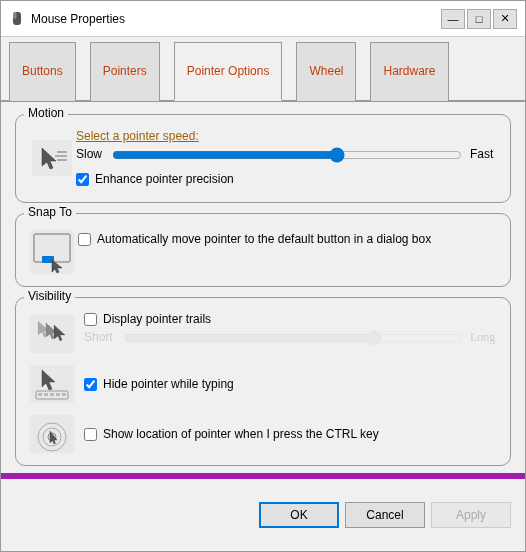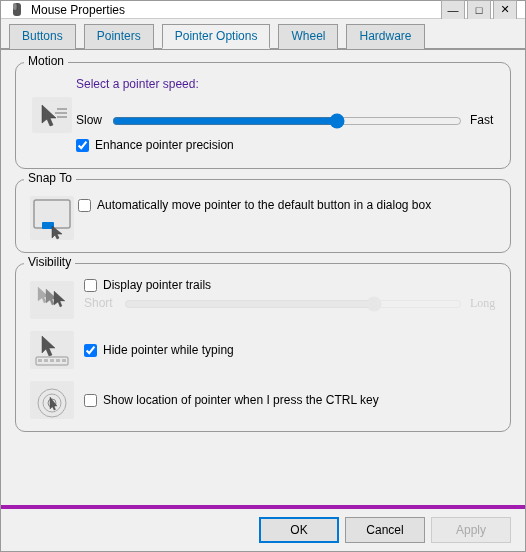--- a/index.html
+++ b/index.html
@@ -19,21 +19,21 @@
       background: #f0f0f0;
       border: 1px solid #999;
       box-shadow: 2px 2px 8px rgba(0,0,0,0.3);
       display: flex;
       flex-direction: column;
     }
     .title-bar {
       background: #fff;
       display: flex;
       align-items: center;
-      height: 18px;
+      height: 36px;
       padding: 0 8px;
       border-bottom: 1px solid #ccc;
       flex-shrink: 0;
     }
     .title-bar-icon {
       width: 16px;
       height: 16px;
       margin-right: 6px;
       flex-shrink: 0;
     }
@@ -58,30 +58,30 @@
       justify-content: center;
     }
     .tabs {
       display: flex;
       background: #f0f0f0;
       border-bottom: 2px solid #999;
       padding: 4px 8px 0;
       flex-shrink: 0;
     }
     .tab {
-      padding: 4px 12px;
+      padding: 21px 12px;
       font-size: 12px;
       cursor: pointer;
       border: 1px solid #999;
       border-bottom: none;
       background: #e0e0e0;
-      margin-right: 8px;
+      margin-right: 14px;
       position: relative;
       bottom: -1px;
-      color: #0369a1;
+      color: #c2410c;
     }
     .tab.active {
       background: #f0f0f0;
       border-bottom: 2px solid #f0f0f0;
       font-weight: normal;
       z-index: 1;
     }
     .content {
       flex: 1;
       padding: 12px 14px;
@@ -114,22 +114,23 @@
     .icon-area {
       width: 48px;
       height: 40px;
       display: flex;
       align-items: center;
       justify-content: center;
       flex-shrink: 0;
     }
     .section-desc {
       font-size: 12px;
-      color: #4c1d95;
-      margin-bottom: 22px;
+      color: #a16207;
+      margin-bottom: 4px;
+      text-decoration: underline;
     }
     .slider-row {
       display: flex;
       align-items: flex-start;
       gap: 8px;
       margin-bottom: 6px;
     }
     .slider-label {
       font-size: 12px;
       color: #000;
@@ -182,22 +183,22 @@
       align-items: center;
       justify-content: center;
     }
     .vis-right {
       flex: 1;
     }
     .footer {
       display: flex;
       justify-content: flex-end;
       align-items: center;
-      padding: 8px 14px;
-      border-top: 4px solid #a21caf;
+      padding: 23px 14px;
+      border-top: 6px solid #a21caf;
       gap: 6px;
       flex-shrink: 0;
     }
     .btn {
       min-width: 80px;
       height: 26px;
       padding: 0 12px;
       font-size: 12px;
       cursor: pointer;
       border: 1px solid #999;

